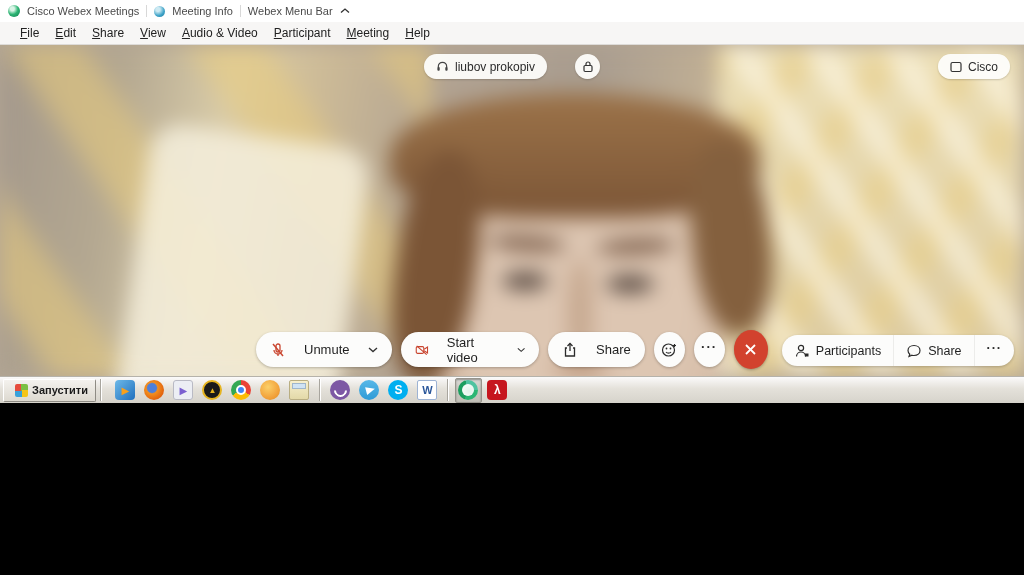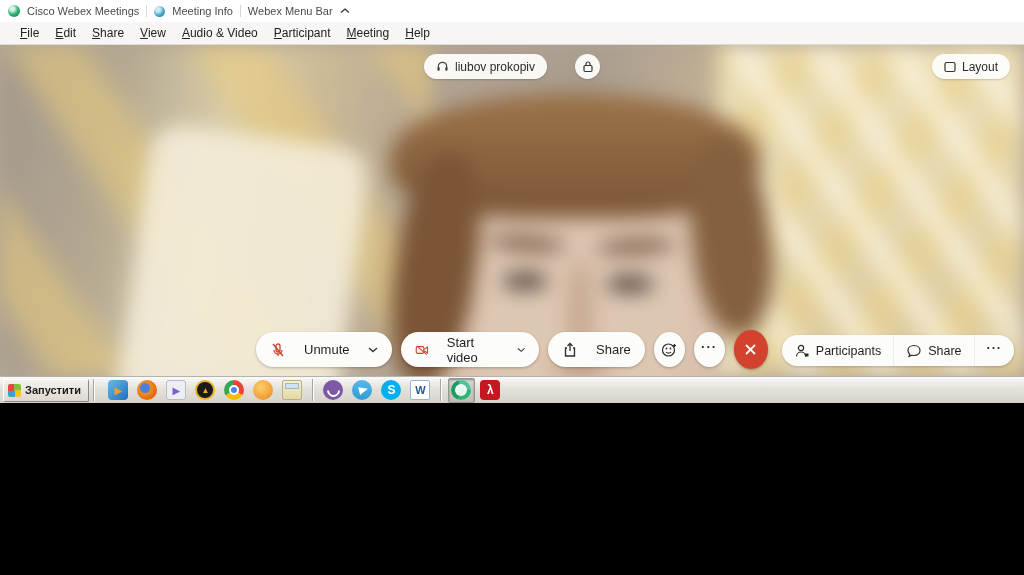--- a/index.html
+++ b/index.html
@@ -66,21 +66,21 @@
   .ctl-circle { width:35px; height:35px; border-radius:50%; background:#fcfcfb; box-shadow:0 1px 3px rgba(0,0,0,0.25); display:flex; align-items:center; justify-content:center; font-size:13px; color:#1f1f1f; }
   .end-btn { width:39px; height:39px; border-radius:50%; background:#d2422e; box-shadow:0 1px 3px rgba(0,0,0,0.3); display:flex; align-items:center; justify-content:center; }
   .dots { letter-spacing:1px; font-weight:bold; color:#2b2b2b; padding-bottom:6px; }
 
   .right-controls { position:absolute; bottom:10px; right:10px; height:31px; display:flex; align-items:center; background:#fcfcfb; border-radius:16px; box-shadow:0 1px 3px rgba(0,0,0,0.22); overflow:hidden; font-size:12.5px; color:#1f1f1f; }
   .rc-seg { display:flex; align-items:center; gap:6px; padding:0 12px; height:100%; }
   .rc-seg + .rc-seg { border-left:1px solid #ececea; }
 
   
   .taskbar { height:27px; flex:0 0 auto; background:linear-gradient(#fbfafa,#e4e1da 45%,#d6d3cb); border-top:1px solid #b5b2aa; display:flex; align-items:center; padding:0 2px; }
-  .start-btn { display:flex; align-items:center; gap:4px; height:23px; padding:0 7px 0 4px; margin-left:1px; background:linear-gradient(#f4f2ee,#ddd9d0); border:1px solid; border-color:#ffffff #8e8b84 #8e8b84 #ffffff; border-radius:2px; font-size:11px; font-weight:bold; color:#1a1a1a; }
+  .start-btn { display:flex; align-items:center; gap:4px; height:23px; padding:0 7px 0 11px; margin-left:1px; background:linear-gradient(#f4f2ee,#ddd9d0); border:1px solid; border-color:#ffffff #8e8b84 #8e8b84 #ffffff; border-radius:2px; font-size:11px; font-weight:bold; color:#1a1a1a; }
   .win-flag { width:13px; height:13px; border-radius:2px; background:conic-gradient(#7bc143 0 25%, #f5c518 0 50%, #38a1db 0 75%, #e64c3c 0); }
   .ql-wrap { display:flex; align-items:center; gap:2px; margin-left:6px; }
   .ql-sep { width:2px; height:22px; border-left:1px solid #a8a59e; border-right:1px solid #ffffff; margin:0 4px; }
   .ql-btn { width:27px; height:25px; display:flex; align-items:center; justify-content:center; border-radius:2px; }
   .ql-btn.active { background:rgba(120,118,110,0.22); box-shadow:inset 0 1px 2px rgba(0,0,0,0.35); border:1px solid #98958d; }
   .ico { width:20px; height:20px; position:relative; display:flex; align-items:center; justify-content:center; }
   .ico::after { position:absolute; }
   .ico-wmp { background:linear-gradient(135deg,#6db9e8,#1f6fbe); border-radius:4px; }
   .ico-wmp::after { content:"▶"; color:#f7a01d; font-size:10px; }
   .ico-firefox { border-radius:50%; background:radial-gradient(circle at 40% 40%, #4f7fd9 0 26%, #f28e1e 34%, #e2620d 72%, #cf4a0a); }
@@ -198,21 +198,21 @@
             <rect x="2" y="5.5" width="8" height="6" rx="1.2" fill="none" stroke="#333" stroke-width="1.2"></rect>
             <path d="M4 5.5V4a2 2 0 0 1 4 0v1.5" fill="none" stroke="#333" stroke-width="1.2"></path>
           </svg>
       </div>
     </div>
 
     <div class="pill layout-btn">
       <svg width="12" height="12" viewBox="0 0 12 12">
           <rect x="1" y="1.5" width="10" height="9" rx="1.5" fill="none" stroke="#333" stroke-width="1.2"></rect>
         </svg>
-      <span>Layout</span>
+      <span>Cisco</span>
     </div>
 
     <div class="control-bar">
       <div class="ctl-pill">
         <svg width="16" height="16" viewBox="0 0 16 16">
             <path d="M8 2a2 2 0 0 1 2 2v4a2 2 0 0 1-4 0V4a2 2 0 0 1 2-2z" fill="none" stroke="#c9452f" stroke-width="1.3"></path>
             <path d="M4 8a4 4 0 0 0 8 0" fill="none" stroke="#c9452f" stroke-width="1.3"></path>
             <line x1="8" y1="12" x2="8" y2="14" stroke="#c9452f" stroke-width="1.3"></line>
             <line x1="3" y1="2" x2="13" y2="14" stroke="#c9452f" stroke-width="1.4"></line>
           </svg>

